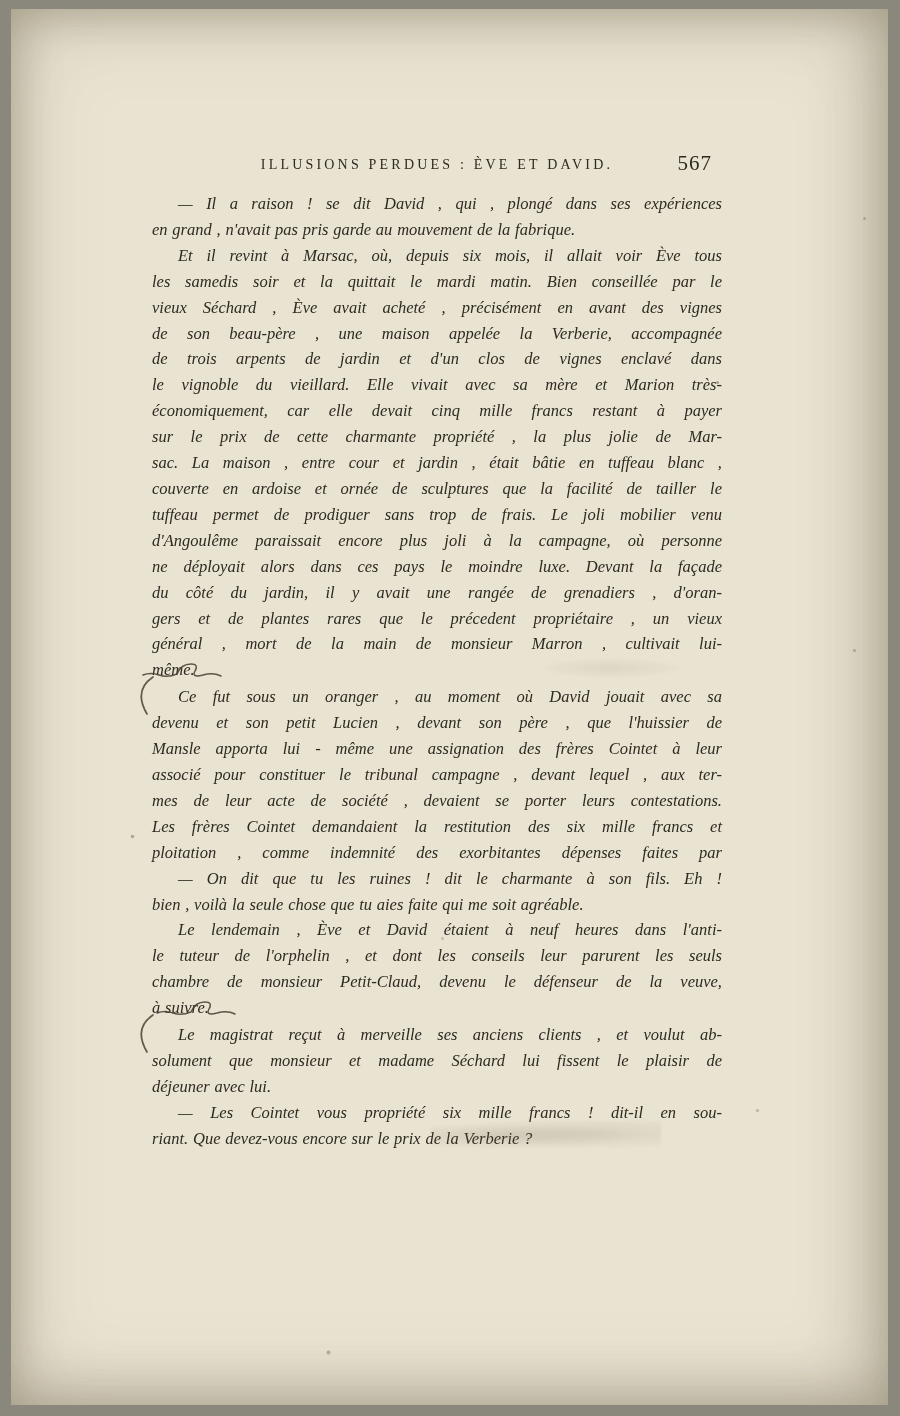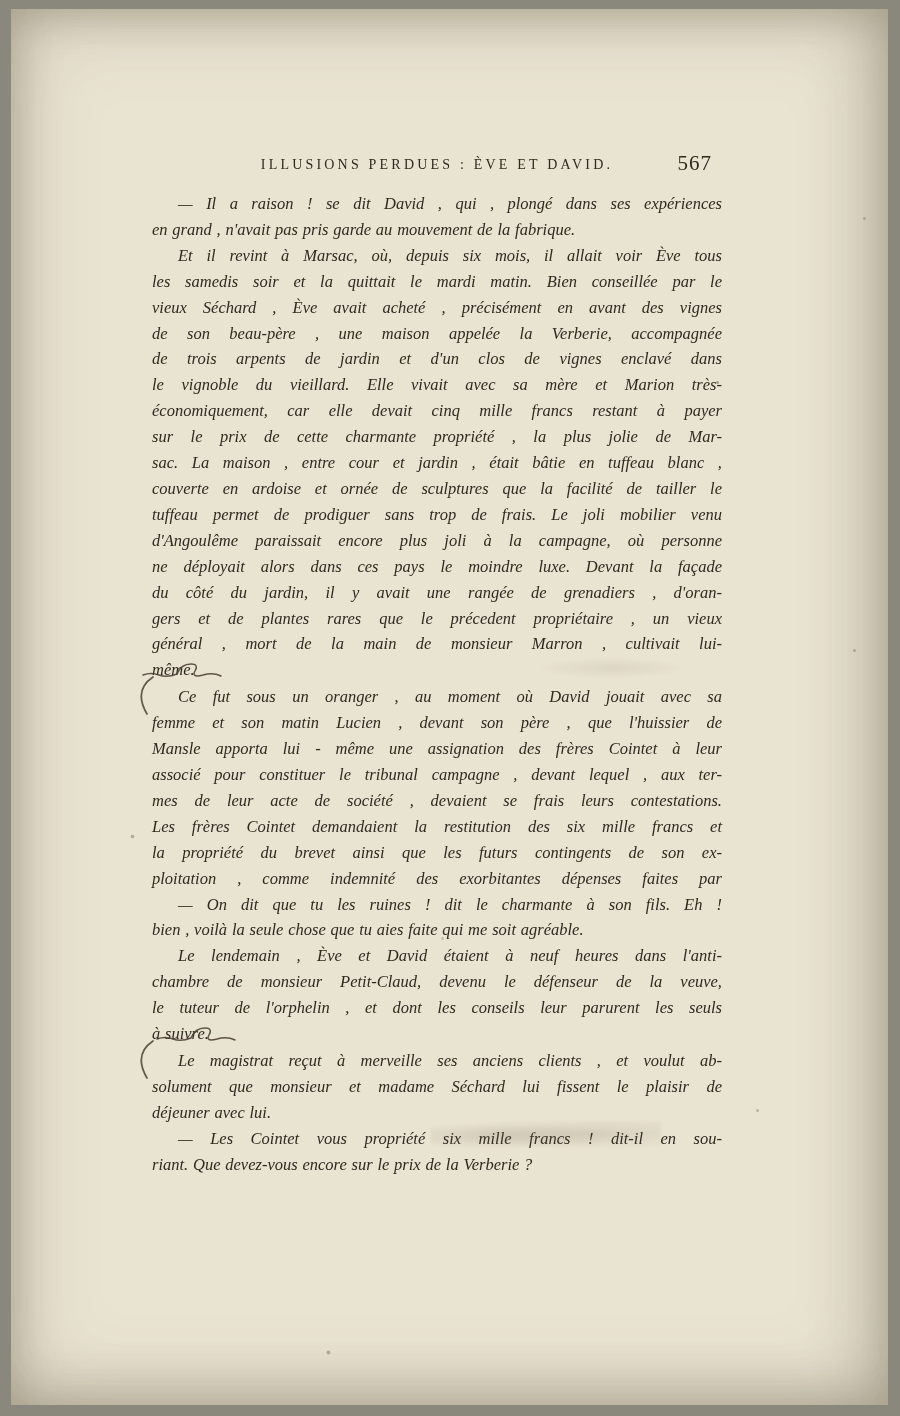--- a/index.html
+++ b/index.html
@@ -131,36 +131,35 @@
           <div class="line">gers et de plantes rares que le précedent propriétaire , un vieux</div>
           <div class="line">général , mort de la main de monsieur Marron , cultivait lui-</div>
           <div class="line last">même.<svg class="squiggle" width="84" height="24" viewBox="0 0 84 24">
               <path d="M2 15 Q10 12 18 15 Q26 18 36 14 Q40 4 50 4 Q58 4 54 11 Q50 18 62 15 Q72 12 80 16" fill="none" stroke="#4a4034" stroke-width="1.5" stroke-linecap="round" opacity="0.88"></path>
             </svg></div>
         </div>
         <div class="para">
           <div class="line"><svg class="paren-mark" width="22" height="42" viewBox="0 0 22 42">
               <path d="M19 2 C7 10 3 22 13 39" fill="none" stroke="#4a4034" stroke-width="1.7" stroke-linecap="round" opacity="0.85"></path>
             </svg>Ce fut sous un oranger , au moment où David jouait avec sa</div>
-          <div class="line">femme et son matin Lucien , devant son père , que l'huissier de</div>
+          <div class="line">devenu et son petit Lucien , devant son père , que l'huissier de</div>
           <div class="line">Mansle apporta lui - même une assignation des frères Cointet à leur</div>
           <div class="line">associé pour constituer le tribunal campagne , devant lequel , aux ter-</div>
-          <div class="line">mes de leur acte de société , devaient se frais leurs contestations.</div>
+          <div class="line">mes de leur acte de société , devaient se porter leurs contestations.</div>
           <div class="line">Les frères Cointet demandaient la restitution des six mille francs et</div>
-          <div class="line">la propriété du brevet ainsi que les futurs contingents de son ex-</div>
           <div class="line">ploitation , comme indemnité des exorbitantes dépenses faites par</div>
         </div>
         <div class="para">
           <div class="line">— On dit que tu les ruines ! dit le charmante à son fils. Eh !</div>
           <div class="line last">bien , voilà la seule chose que tu aies faite qui me soit agréable.</div>
         </div>
         <div class="para">
           <div class="line">Le lendemain , Ève et David étaient à neuf heures dans l'anti-</div>
+          <div class="line">le tuteur de l'orphelin , et dont les conseils leur parurent les seuls</div>
           <div class="line">chambre de monsieur Petit-Claud, devenu le défenseur de la veuve,</div>
-          <div class="line">le tuteur de l'orphelin , et dont les conseils leur parurent les seuls</div>
           <div class="line last">à suivre.<svg class="squiggle" width="84" height="24" viewBox="0 0 84 24">
               <path d="M2 15 Q10 12 18 15 Q26 18 36 14 Q40 4 50 4 Q58 4 54 11 Q50 18 62 15 Q72 12 80 16" fill="none" stroke="#4a4034" stroke-width="1.5" stroke-linecap="round" opacity="0.88"></path>
             </svg></div>
         </div>
         <div class="para">
           <div class="line"><svg class="paren-mark" width="22" height="42" viewBox="0 0 22 42">
               <path d="M19 2 C7 10 3 22 13 39" fill="none" stroke="#4a4034" stroke-width="1.7" stroke-linecap="round" opacity="0.85"></path>
             </svg>Le magistrat reçut à merveille ses anciens clients , et voulut ab-</div>
           <div class="line">solument que monsieur et madame Séchard lui fissent le plaisir de</div>
           <div class="line last">déjeuner avec lui.</div>

